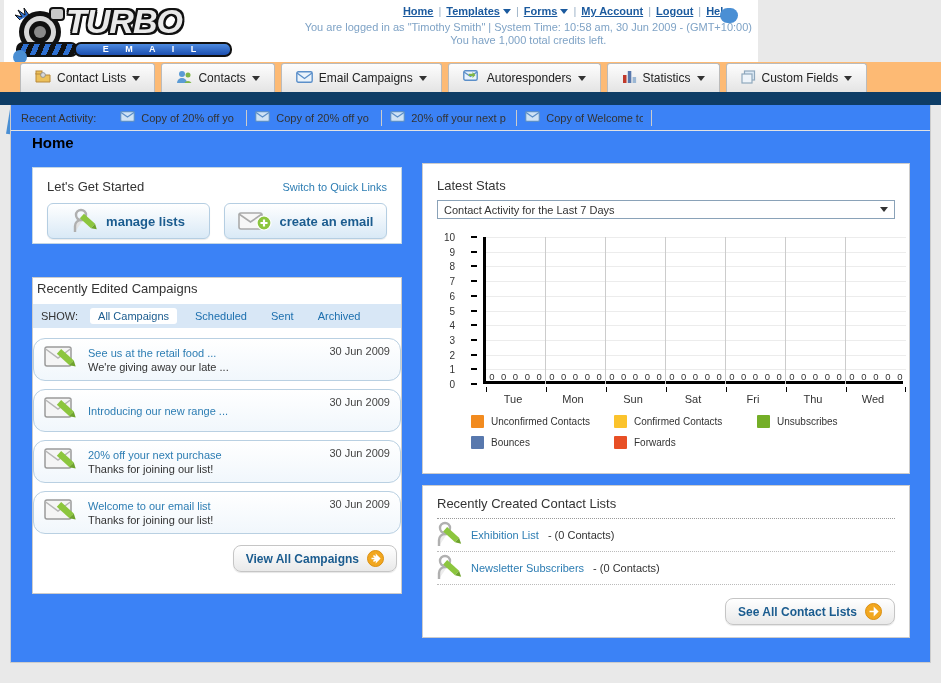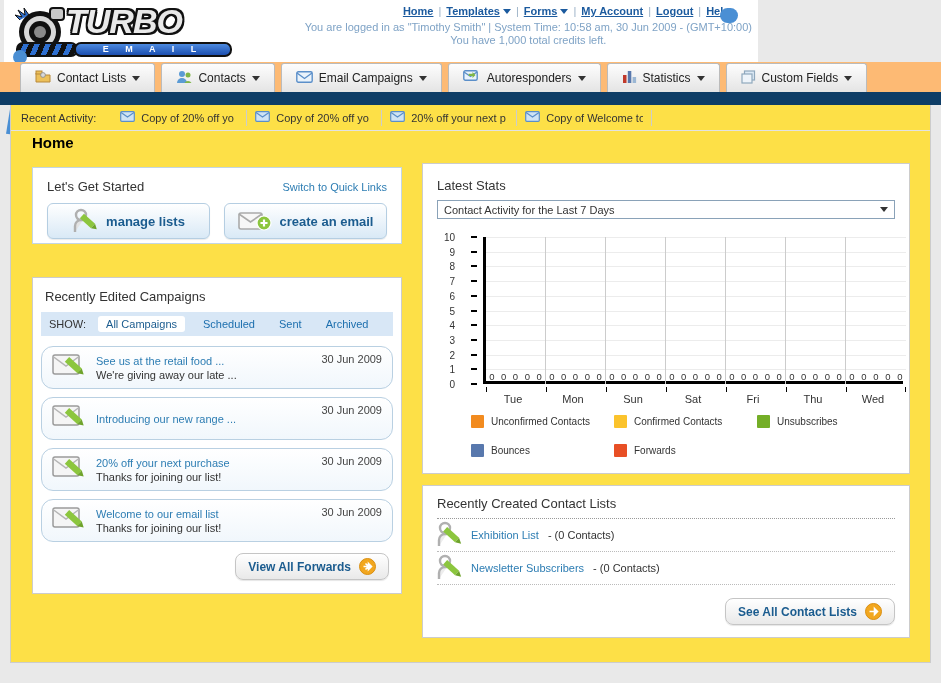--- a/index.html
+++ b/index.html
@@ -30,21 +30,21 @@
 
   
   #tabbar { position:absolute; left:0; top:62px; width:941px; height:30px; background:#fdba74; }
   #tabs { position:absolute; left:20px; bottom:0; display:flex; gap:6px; }
   .tab { height:29px; display:flex; align-items:center; gap:6px; padding:0 14px; border:1px solid #bbb; border-bottom:none;
     border-radius:3px 3px 0 0; background:linear-gradient(#fdfdfd,#e4e4e4); font-size:12px; color:#222; cursor:pointer; white-space:nowrap; }
   .tab-caret { width:0; height:0; border-left:4px solid transparent; border-right:4px solid transparent; border-top:5px solid #333; }
   #navy-bar { position:absolute; left:0; top:92px; width:941px; height:13px; background:#0e3d66; }
 
   
-  #main-frame { position:absolute; left:10px; top:105px; width:921px; height:558px; background:#fde047;
+  #main-frame { position:absolute; left:10px; top:105px; width:921px; height:558px; background:#3b82f6;
     border-left:1px solid #ccc; border-right:1px solid #ccc; border-bottom:1px solid #ccc; }
   #footer { position:absolute; left:0; top:663px; width:941px; height:20px; background:#e9e9e9; }
 
   
   #activity-bar { position:absolute; left:0; top:0; width:919px; height:26px; border-bottom:1px solid #e2e2e2;
     display:flex; align-items:center; font-size:11px; color:#333; }
   #activity-label { margin:0 16px 0 10px; color:#333; }
   .activity-item { display:flex; align-items:center; gap:6px; padding:0 8px; border-right:1px solid #ccc; height:16px; cursor:pointer; }
   .activity-item .txt { display:inline-block; width:97px; overflow:hidden; white-space:nowrap; color:#333; }
 
@@ -56,21 +56,21 @@
   
   #gs-panel { left:21px; top:62px; width:370px; height:77px; border:1px solid #c3d6e4; padding:11px 14px; }
   #gs-head { display:flex; justify-content:space-between; align-items:baseline; }
   #gs-link { font-size:11px; color:#2d7db3; cursor:pointer; }
   #gs-buttons { display:flex; gap:14px; margin-top:9px; }
   .big-btn { width:164px; height:36px; border:1px solid #b5cee2; border-radius:6px; background:linear-gradient(#ffffff,#d9e9f6);
     display:flex; align-items:center; justify-content:center; gap:8px; font-size:13px; font-weight:bold; color:#1b5c8f;
     cursor:pointer; box-shadow:0 1px 1px rgba(0,0,0,.08); }
 
   
-  #camp-panel { left:21px; top:172px; width:370px; height:317px; padding:8px; }
+  #camp-panel { left:21px; top:172px; width:370px; height:317px; padding:0; }
   #camp-title { margin:3px 4px 8px; }
   #show-bar { background:#d8e7f6; height:24px; display:flex; align-items:center; font-size:11px; padding:0 8px; gap:12px; margin-bottom:10px; }
   #show-label { color:#333; }
   .filter { color:#1c6fae; cursor:pointer; padding:2px 6px; }
   .filter.active { background:#fff; border-radius:3px; color:#1b5c8f; padding:2px 8px; }
   .camp-row { height:43px; border:1px solid #b9d0e2; border-radius:12px; background:linear-gradient(#ffffff,#f1f7fc);
     margin-bottom:8px; display:flex; align-items:center; padding:0 10px; gap:10px; cursor:pointer; }
   .camp-text { flex:1; line-height:14px; }
   .camp-link { font-size:11px; color:#2d7db3; cursor:pointer; }
   .camp-sub { font-size:11px; color:#333; }
@@ -91,21 +91,21 @@
   .ylab { position:absolute; right:22px; width:30px; text-align:right; font-size:10px; color:#333; }
   .ytick { position:absolute; width:6px; height:2px; background:#000; }
   #chart-plot { position:absolute; left:46px; top:0; width:420px; height:147px; border-left:3px solid #000; border-bottom:3px solid #000; }
   .hgrid { position:absolute; left:0; width:420px; height:1px; background:#ececec; }
   .cgroup { position:absolute; top:0; height:147px; border-right:1px solid #ccc; }
   .cgroup.last { border-right:none; }
   .zeros { position:absolute; left:0; right:0; bottom:2px; display:flex; justify-content:space-around; font-size:9.5px; color:#333; }
   .btick { position:absolute; width:1px; height:5px; background:#000; top:150px; }
   #chart-x { position:absolute; left:46px; top:156px; width:420px; display:flex; }
   .xlab { width:60px; text-align:center; font-size:11px; color:#333; }
-  #legend { position:absolute; left:34px; top:178px; width:440px; display:grid; grid-template-columns:143px 143px 150px; row-gap:16px; }
+  #legend { position:absolute; left:34px; top:178px; width:440px; display:grid; grid-template-columns:143px 143px 150px; row-gap:8px; }
   .leg-item { display:flex; align-items:center; gap:7px; font-size:10px; color:#333; }
   .swatch { width:13px; height:13px; border-radius:1px; }
 
   
   #lists-panel { left:411px; top:380px; width:488px; height:153px; padding:10px 14px; }
   #lists-title { padding-bottom:7px; border-bottom:1px dotted #999; }
   .list-item { display:flex; align-items:center; gap:9px; height:33px; border-bottom:1px dotted #bbb; font-size:11px; cursor:pointer; }
   .list-link { color:#2d7db3; }
   .list-detail { color:#333; }
   #lists-footer { display:flex; justify-content:flex-end; margin-top:13px; }
@@ -331,21 +331,21 @@
               </svg></span>
             <div class="camp-text">
               <div class="camp-link">Welcome to our email list</div>
               <div class="camp-sub">Thanks for joining our list!</div>
             </div>
             <div class="camp-date">30 Jun 2009</div>
           </div>
         </div>
       <div id="camp-footer">
         <div class="go-btn">
-          <span>View All Forwards</span>
+          <span>View All Campaigns</span>
           <svg width="17" height="17" viewBox="0 0 17 17">
             <circle cx="8.5" cy="8.5" r="8" fill="#f2a71f" stroke="#d98f12" stroke-width="1"></circle>
             <path d="M4.5 8.5 h5 M9.5 8.5 l-3 -3 M9.5 8.5 l-3 3 M9.5 5.5 l3 3 l-3 3 z" fill="#fff" stroke="#fff" stroke-width="1.6"></path>
           </svg>
         </div>
       </div>
     </div>
 
     <div class="panel" id="stats-panel">
       <div class="panel-title">Latest Stats</div>

